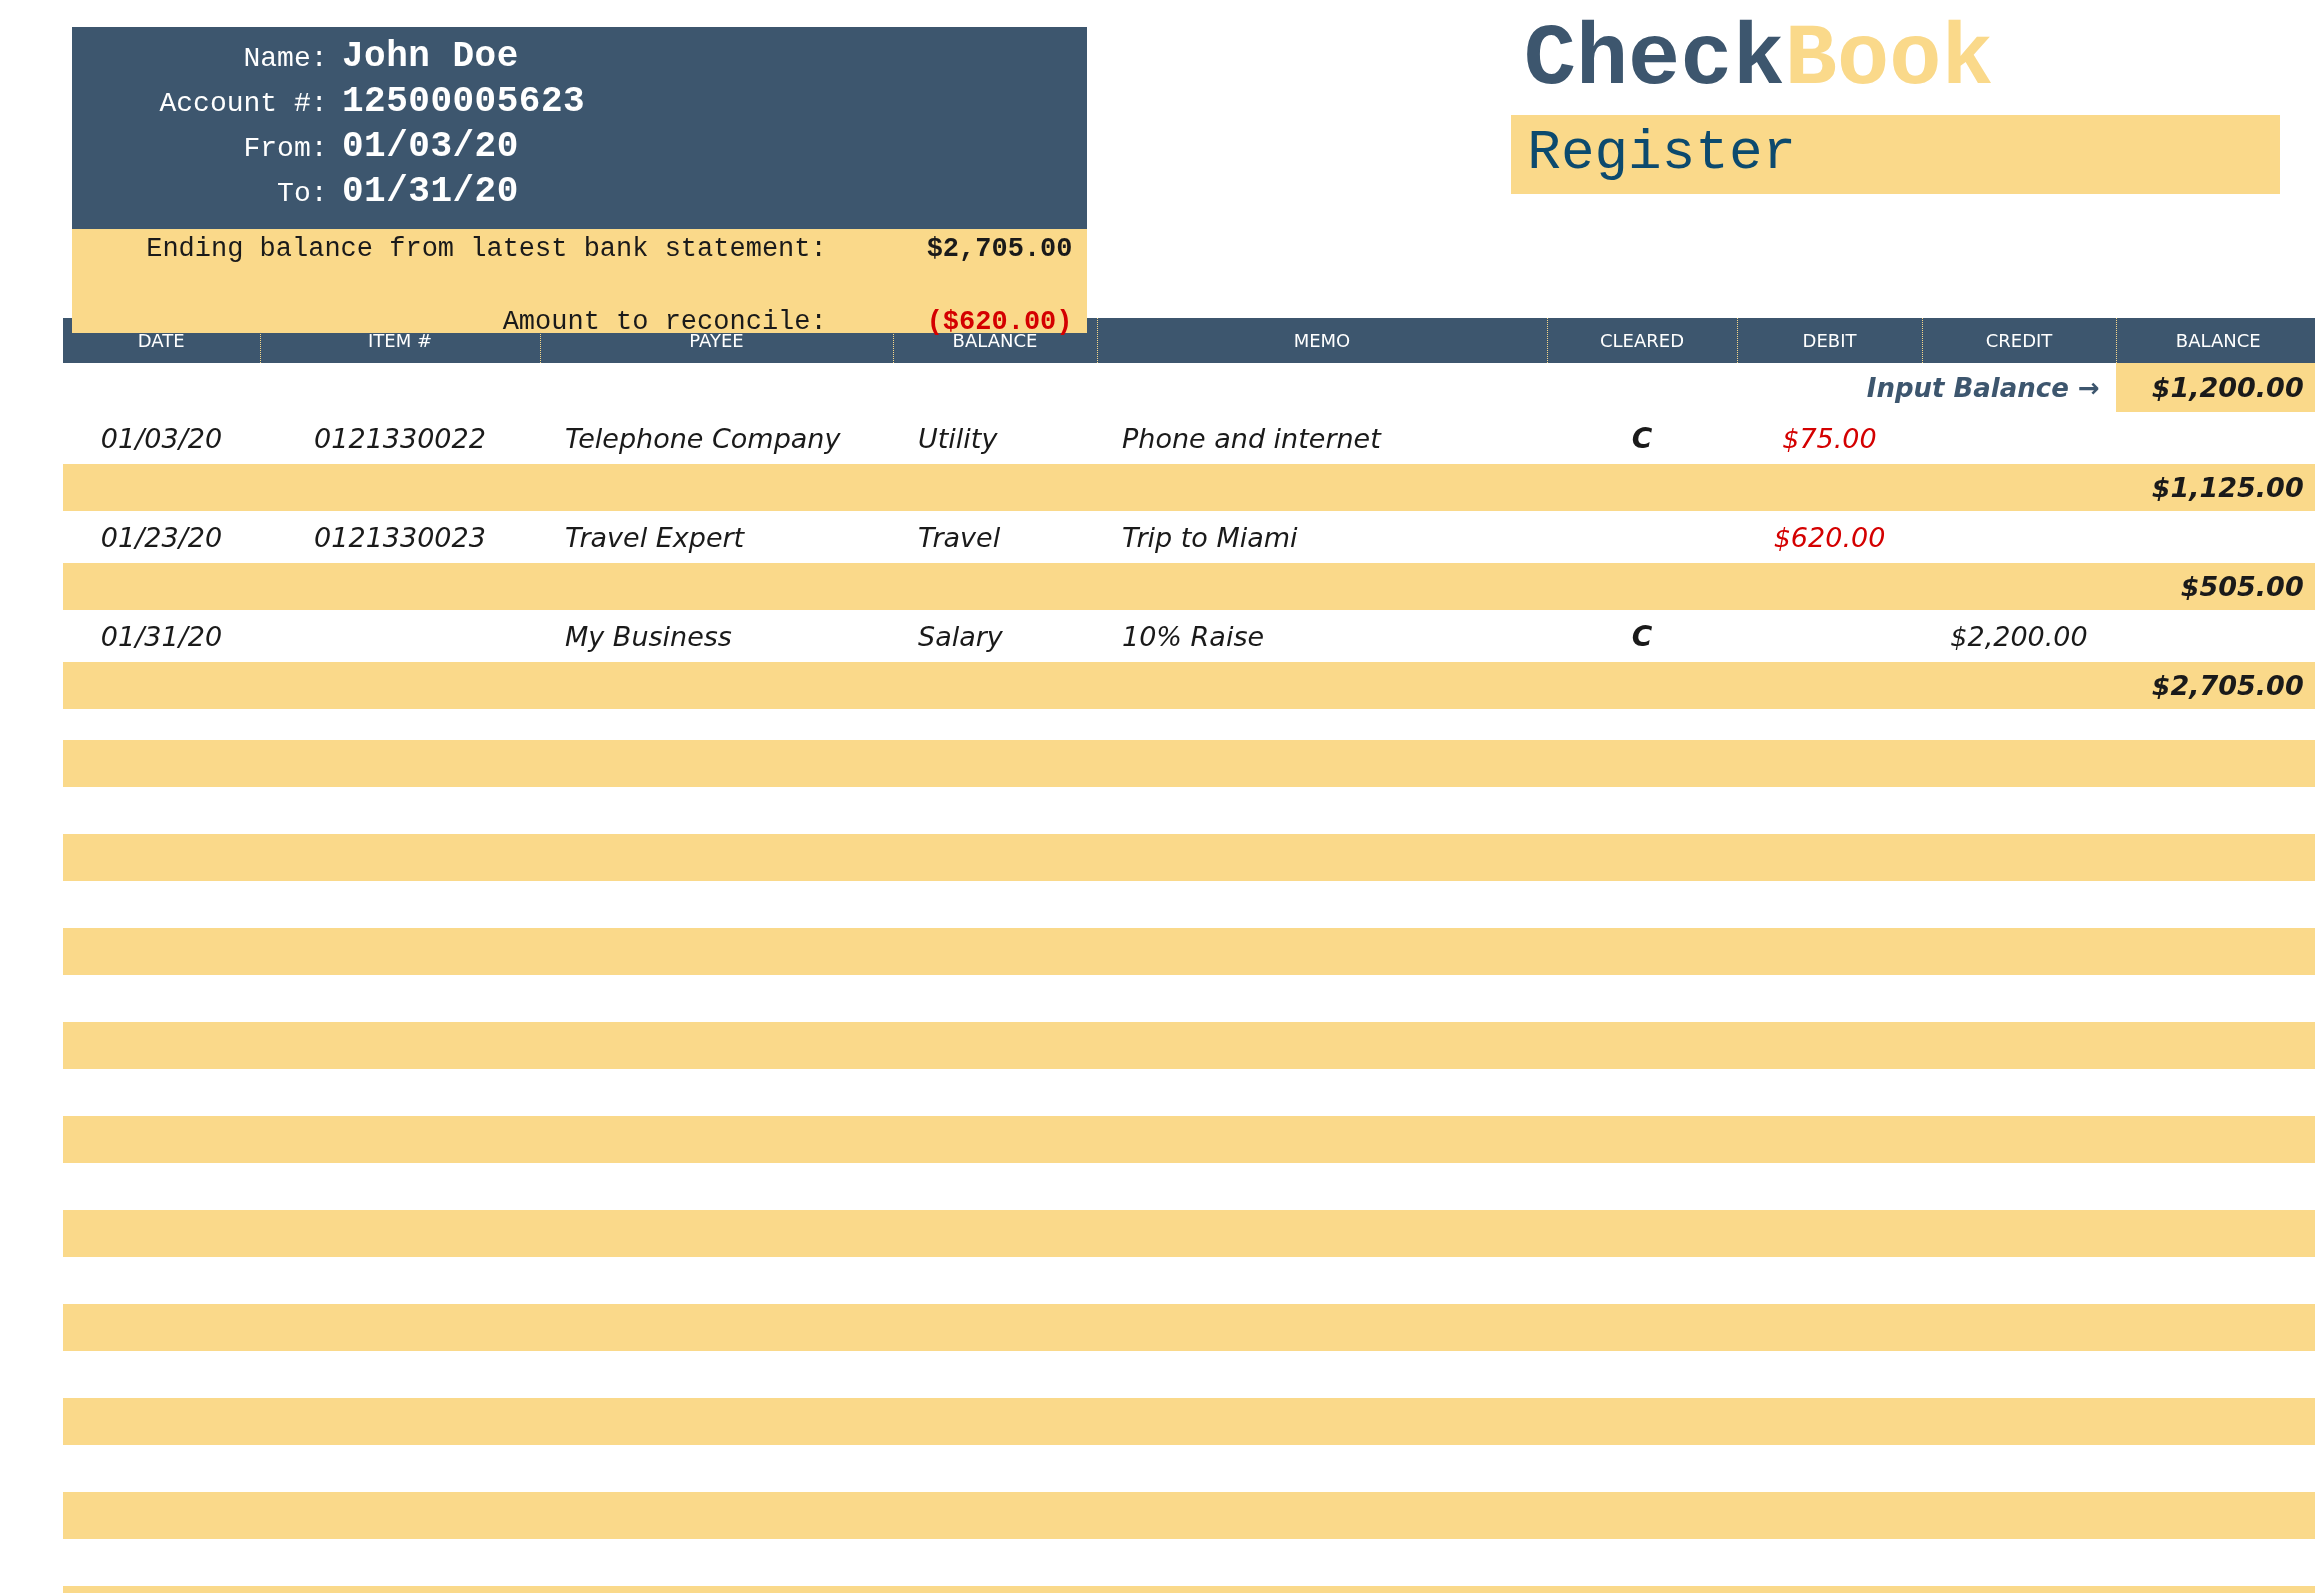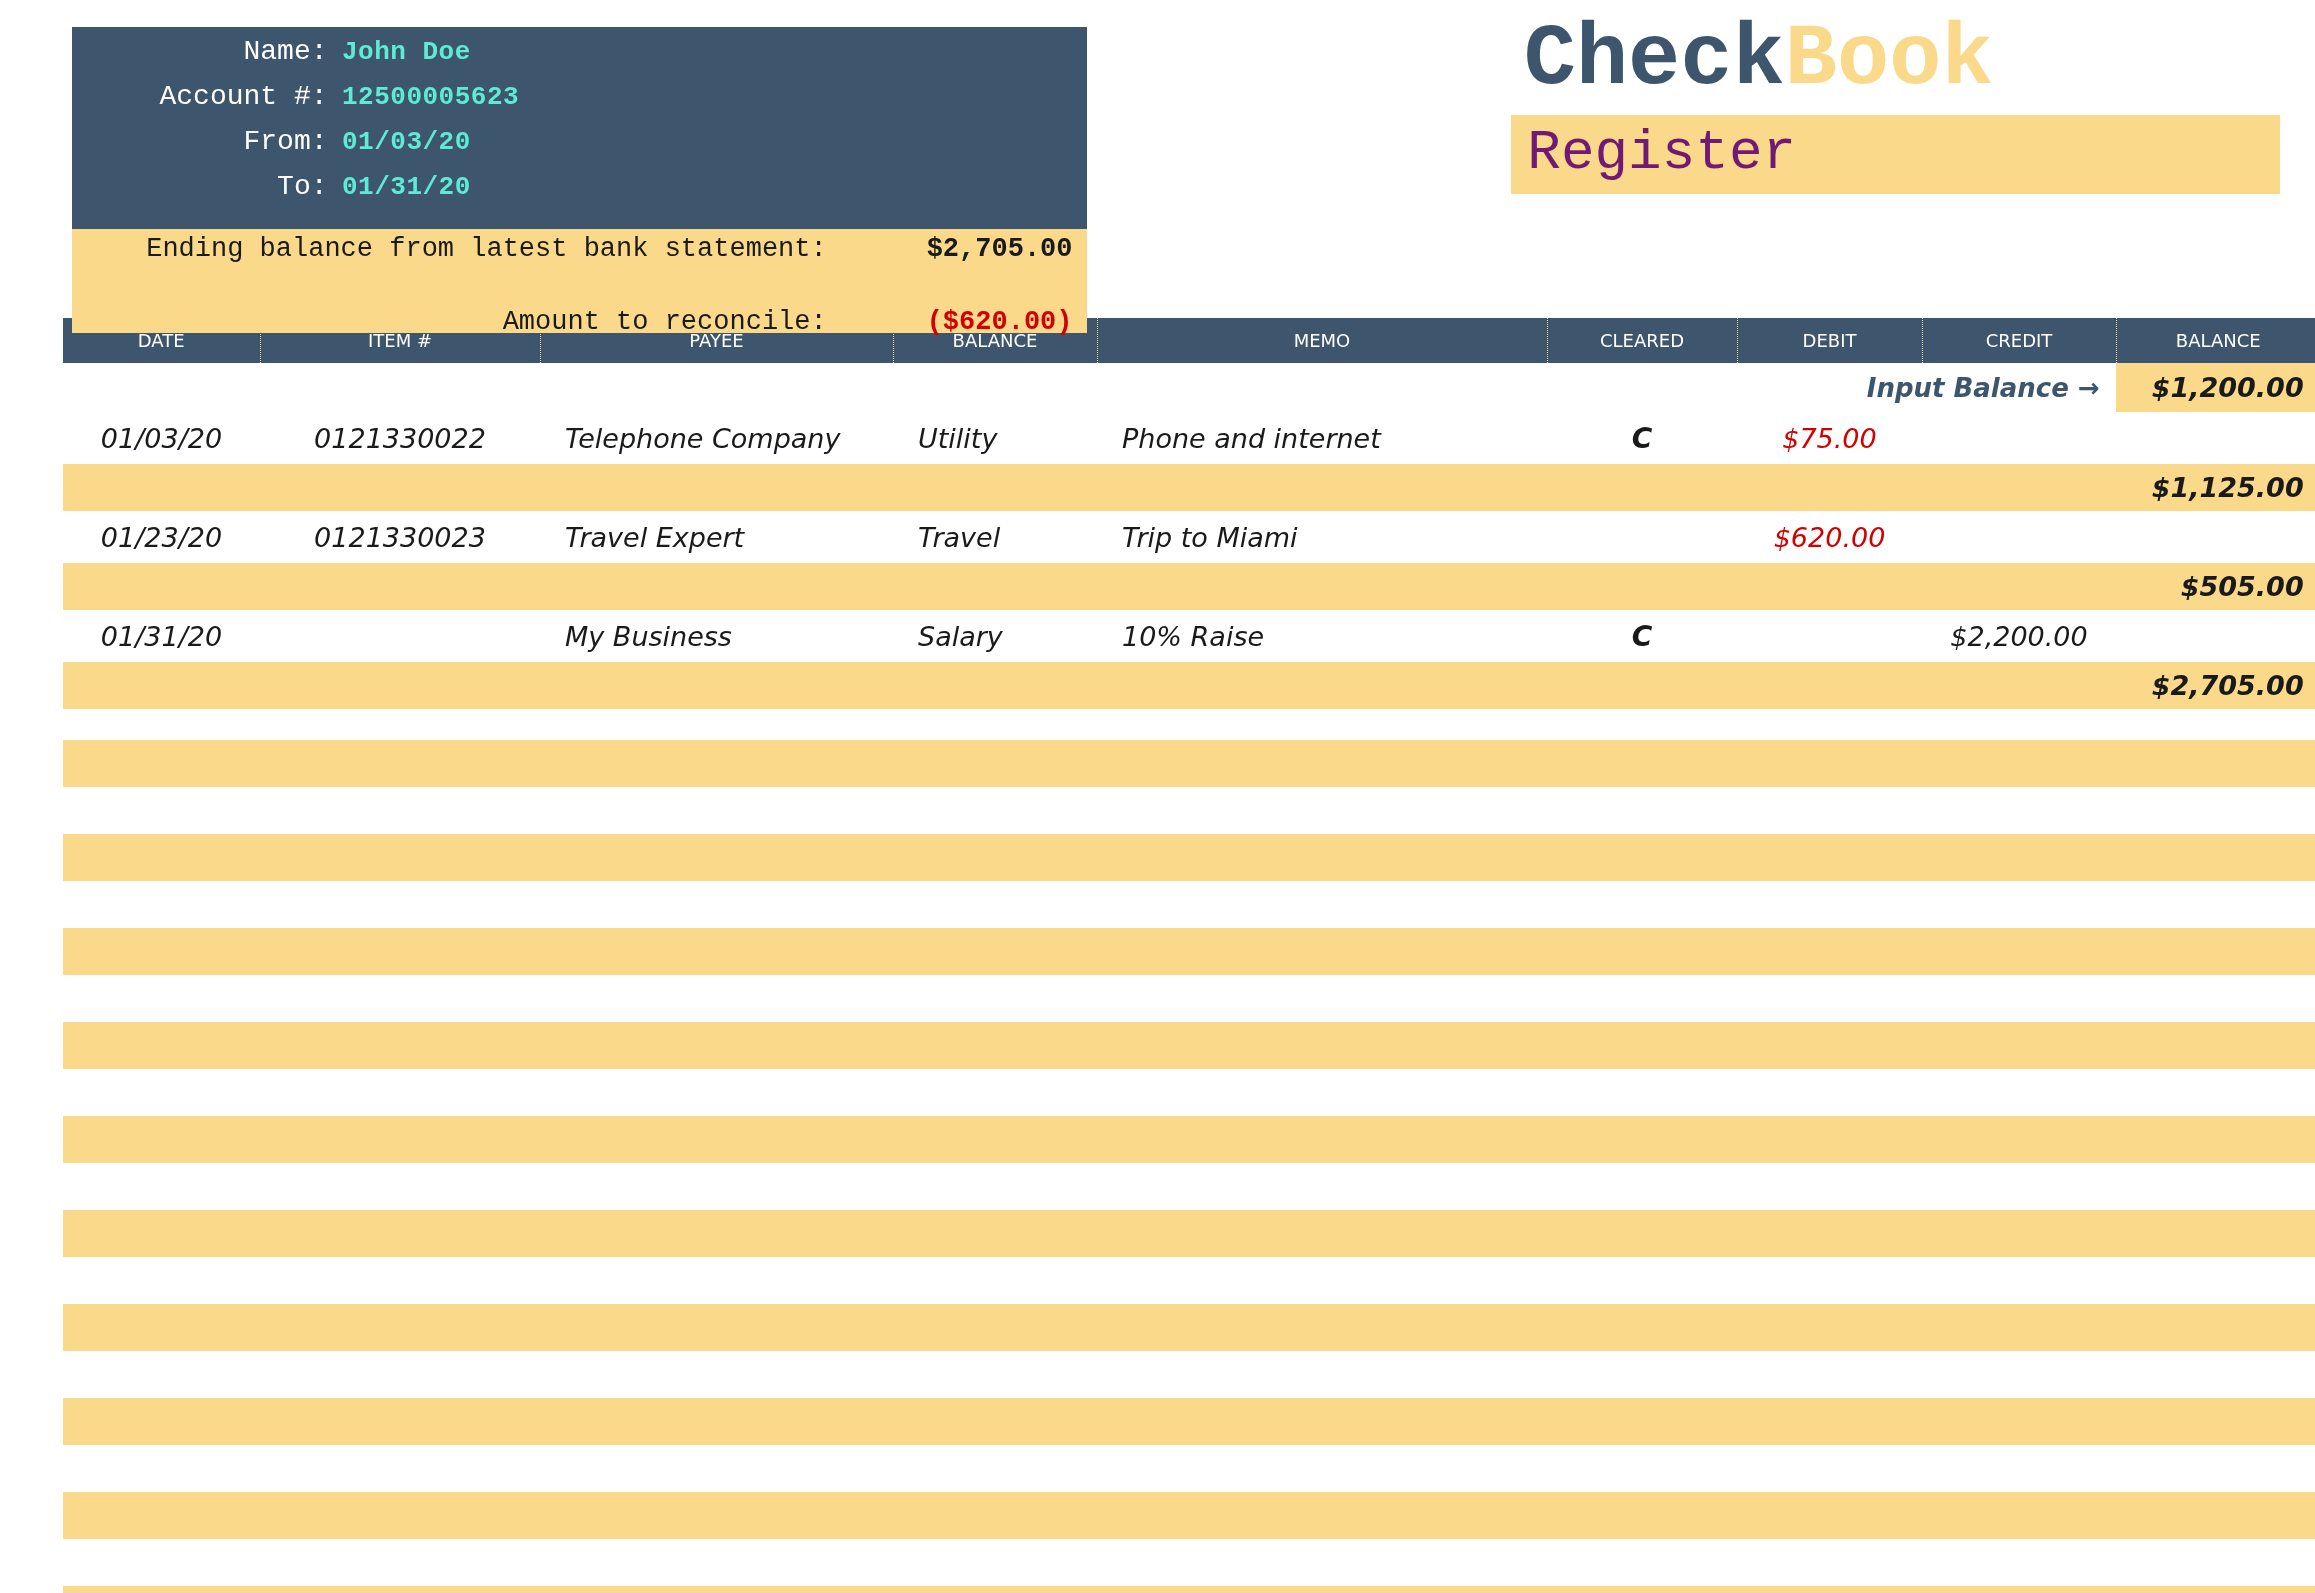--- a/index.html
+++ b/index.html
@@ -41,22 +41,22 @@
   }
   .info-label {
     width: 270px;
     text-align: right;
     color: #ffffff;
     font-size: 28px;
     padding-right: 14.5px;
     box-sizing: border-box;
   }
   .info-value {
-    color: #5eead4;
-    font-size: 26px;
+    color: #ffffff;
+    font-size: 36px;
     font-weight: bold;
     letter-spacing: 0.5px;
   }
 
   .info-sub {
     background: #fad98a;
     padding: 5.4px 0 9px 0;
   }
   .sub-row {
     display: flex;
@@ -97,21 +97,21 @@
     font-weight: bold;
     line-height: 1.05;
     margin-left: 12.7px;
     white-space: nowrap;
   }
   .logo-check { color: #3d566e; }
   .logo-book { color: #fad98a; }
   .logo-register {
     margin-top: 9px;
     background: #fad98a;
-    color: #701a75;
+    color: #0c4a6e;
     font-size: 56px;
     padding: 5.4px 0 9px 16.3px;
   }
 
   
   table.register {
     border-collapse: collapse;
     width: 2252px;
     margin-left: 63px;
     table-layout: fixed;

